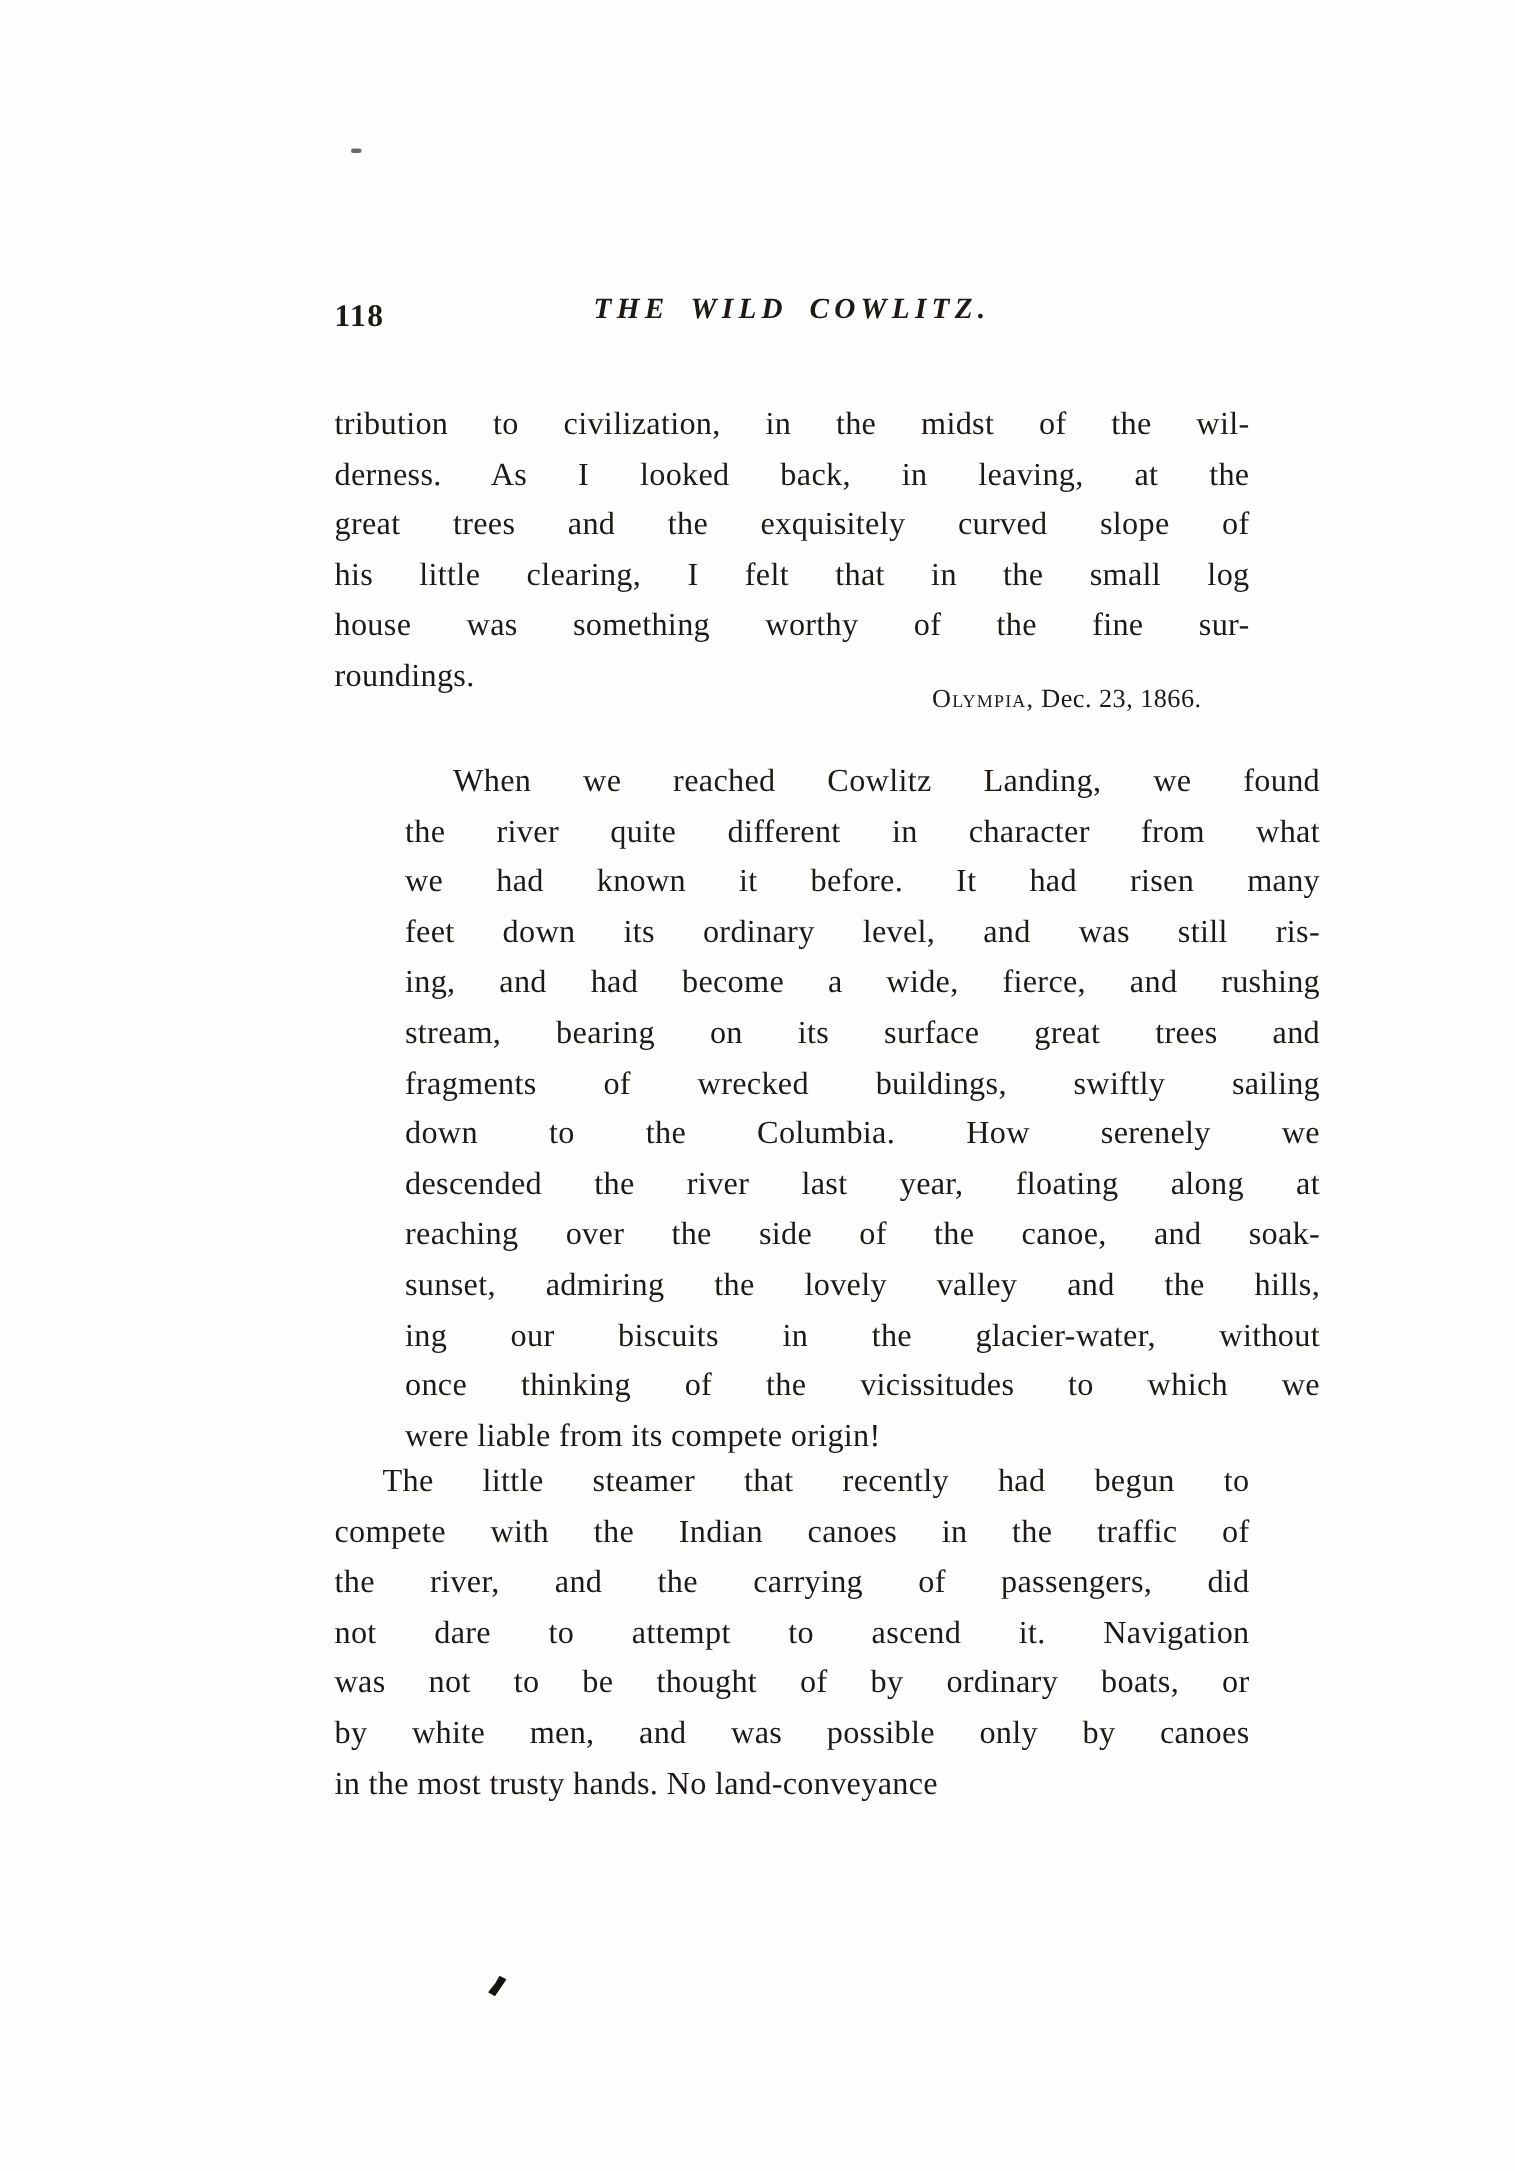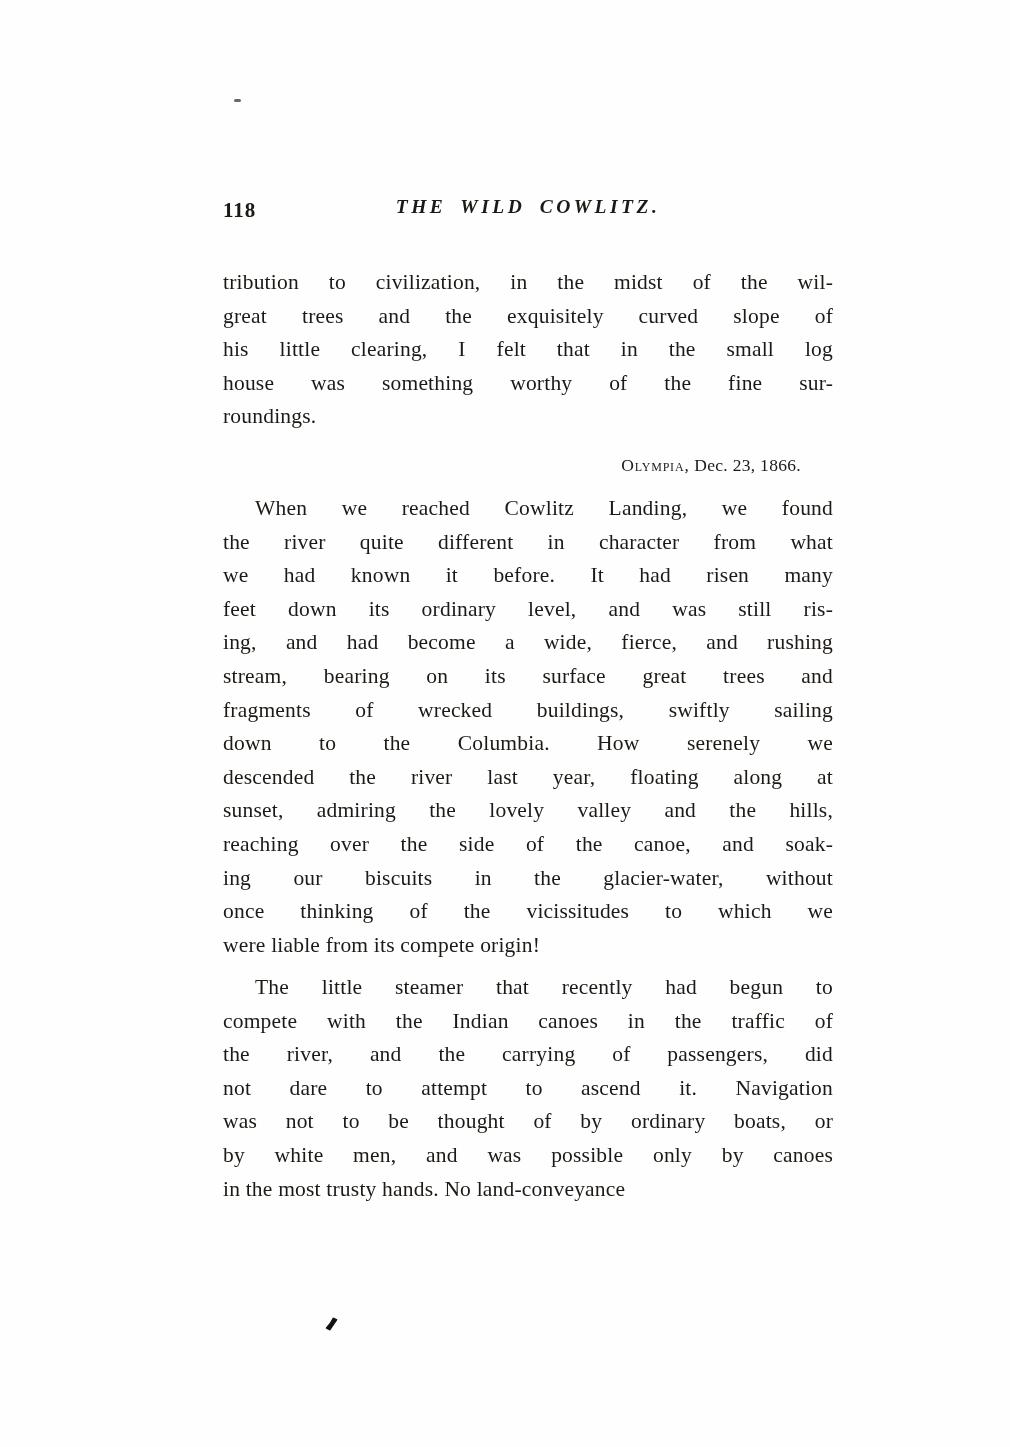--- a/index.html
+++ b/index.html
@@ -52,21 +52,21 @@
   }
   .para1 { top: 246px; margin-top: 20px; }
   .dateline {
     position: absolute;
     left: 223px; top: 455px; width: 578px;
     text-align: right;
     font-size: 17.5px;
     letter-spacing: 0.3px;
   }
   .dateline .place { font-variant: small-caps; letter-spacing: 0.8px; }
-  .para2 { top: 492px; }
+  .para2 { top: 504px; margin-left: 47px; }
   .para3 { top: 971px; }
   .line {
     text-align: justify;
     text-align-last: justify;
     white-space: normal;
   }
   .line.last { text-align-last: left; }
   .line.indent { padding-left: 32px; }
   .ink-mark {
     position: absolute;
@@ -84,42 +84,43 @@
 
   <div class="speck"></div>
 
   <div class="header">
     <div class="page-number">118</div>
     <div class="running-title">THE WILD COWLITZ.</div>
   </div>
 
   <div class="textblock para1">
       <div class="line">tribution to civilization, in the midst of the wil-</div>
+      <div class="line">derness.  As I looked back, in leaving, at the</div>
       <div class="line">great trees and the exquisitely curved slope of</div>
       <div class="line">his little clearing, I felt that in the small log</div>
       <div class="line">house was something worthy of the fine sur-</div>
       <div class="line last">roundings.</div>
     </div>
 
   <div class="dateline">
     <span class="place">Olympia,</span><span> Dec. 23, 1866.</span>
   </div>
 
   <div class="textblock para2">
       <div class="line indent">When we reached Cowlitz Landing, we found</div>
       <div class="line">the river quite different in character from what</div>
       <div class="line">we had known it before.  It had risen many</div>
       <div class="line">feet down its ordinary level, and was still ris-</div>
       <div class="line">ing, and had become a wide, fierce, and rushing</div>
       <div class="line">stream, bearing on its surface great trees and</div>
       <div class="line">fragments of wrecked buildings, swiftly sailing</div>
       <div class="line">down to the Columbia.  How serenely we</div>
       <div class="line">descended the river last year, floating along at</div>
+      <div class="line">reaching over the side of the canoe, and soak-</div>
       <div class="line">sunset, admiring the lovely valley and the hills,</div>
-      <div class="line">reaching over the side of the canoe, and soak-</div>
       <div class="line">ing our biscuits in the glacier-water, without</div>
       <div class="line">once thinking of the vicissitudes to which we</div>
       <div class="line last">were liable from its compete origin!</div>
     </div>
 
   <div class="textblock para3">
       <div class="line indent">The little steamer that recently had begun to</div>
       <div class="line">compete with the Indian canoes in the traffic of</div>
       <div class="line">the river, and the carrying of passengers, did</div>
       <div class="line">not dare to attempt to ascend it.  Navigation</div>

